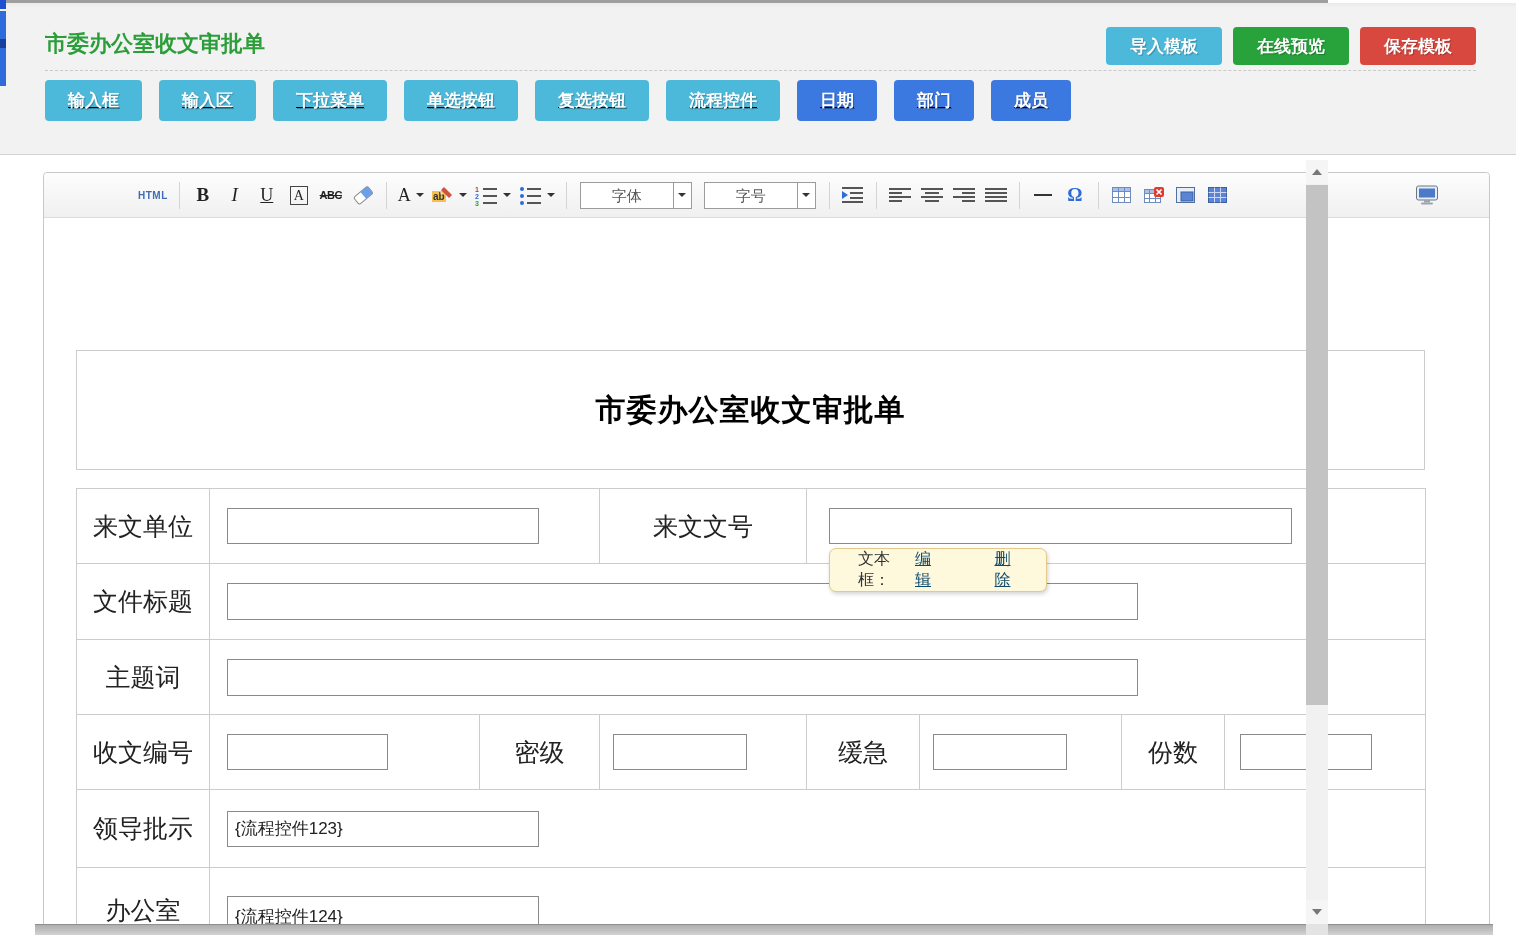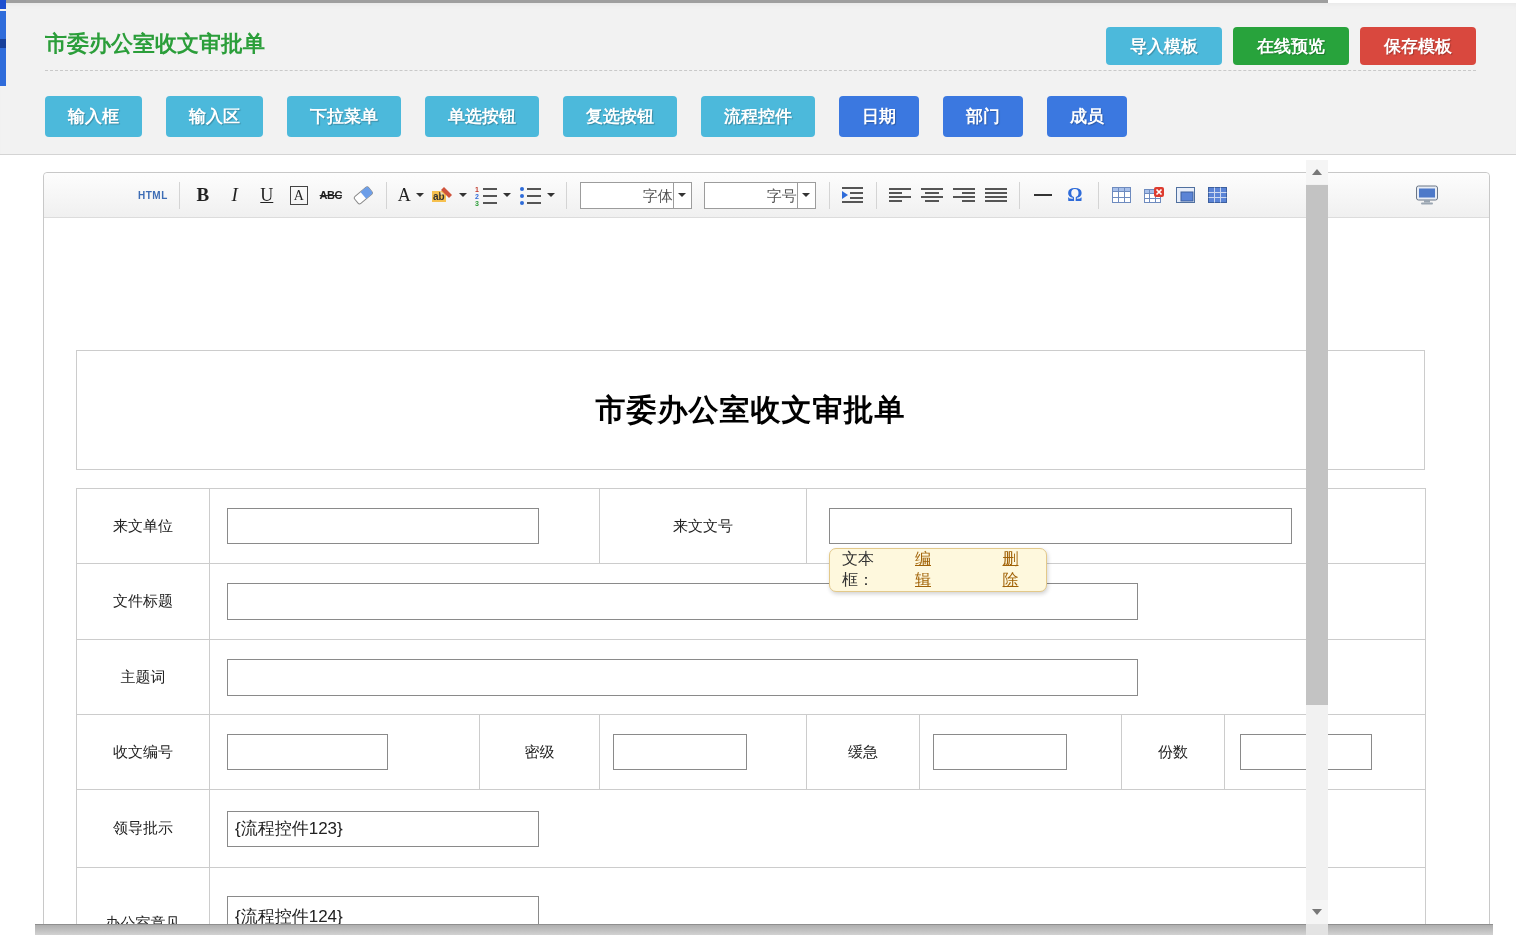--- a/index.html
+++ b/index.html
@@ -20,21 +20,21 @@
   .app-title { position:absolute; left:45px; top:26px; font-family:"Liberation Serif", serif;
     font-size:22px; font-weight:bold; color:#2b9e3a; }
   .hdr-actions { position:absolute; right:40px; top:24px; display:flex; gap:11px; }
   .btn { display:flex; align-items:center; justify-content:center; height:38px;
     border:none; border-radius:4px; color:#fff; font-weight:bold; font-size:17px;
     padding:0 24px; cursor:pointer; text-shadow:1px 1px 1px rgba(0,0,0,.25); white-space:nowrap; }
   .btn-lightblue { background:#4cb9db; }
   .btn-green { background:#28a33c; }
   .btn-red { background:#d9483e; }
   .dash-sep { position:absolute; left:45px; right:40px; top:67px; border-top:1px dashed #c9c9c9; }
-  .widget-row { position:absolute; left:45px; top:93px; display:flex; gap:24px; }
+  .widget-row { position:absolute; left:45px; top:77px; display:flex; gap:17px;text-decoration:underline; }
   .widget-row .btn { height:41px; padding:0 23px; }
   .btn-primary { background:#3b78e0; }
 
   
   .editor { position:absolute; left:43px; top:172px; width:1447px; height:763px;
     border:1px solid #c8c8c8; border-radius:4px 4px 0 0; background:#fff; }
   .toolbar { height:45px; background:linear-gradient(#fdfdfd,#f0f0f0);
     border-bottom:1px solid #dcdcdc; border-radius:4px 4px 0 0;
     display:flex; align-items:center; padding-left:90px; padding-right:46px; }
   .ti { display:flex; align-items:center; justify-content:center; height:30px;
@@ -45,54 +45,54 @@
   .i-i { font-family:"Liberation Serif",serif; font-style:italic; font-size:19px; }
   .i-u { font-family:"Liberation Serif",serif; font-size:18px; text-decoration:underline; }
   .i-abox { font-family:"Liberation Serif",serif; font-size:14px; border:1px solid #444;
     padding:0 3px; line-height:17px; }
   .i-abc { font-size:11px; font-weight:bold; text-decoration:line-through; letter-spacing:-.5px; }
   .i-fontA { font-family:"Liberation Serif",serif; font-size:18px; }
   .caret { width:0; height:0; border-left:4px solid transparent; border-right:4px solid transparent;
     border-top:4px solid #333; margin-left:5px; }
   .sel { width:112px; height:27px; border:1px solid #9c9c9c; background:#fff;
     display:flex; margin:0 6px; cursor:pointer; }
-  .sel-text { flex:1; text-align:right; line-height:25px; font-size:15px; color:#555; }
+  .sel-text { flex:1; text-align:center; line-height:25px; font-size:15px; color:#555; }
   .sel-btn { width:18px; border-left:1px solid #9c9c9c; display:flex;
     align-items:center; justify-content:center; background:#fff; }
   .sel-btn .caret { margin-left:0; }
   .i-hr { width:18px; height:2px; background:#333; }
   .i-omega { font-family:"Liberation Serif",serif; font-size:19px; font-weight:bold; color:#2e6bd9; }
   .spacer { flex:1; }
 
   
   .canvas { position:relative; width:1445px; height:716px; background:#fff; overflow:hidden; }
   .doc-title-box { position:absolute; left:32px; top:132px; width:1349px; height:120px;
     border:1px solid #ccc; display:flex; align-items:center; justify-content:center;
     font-size:30px; font-weight:bold; color:#000; letter-spacing:1px; }
   .doc-table { position:absolute; left:32px; top:270px; width:1349px;
     border-collapse:collapse; table-layout:fixed; }
   .doc-table td { border:1px solid #ccc; vertical-align:middle; }
-  .lbl { text-align:center; font-size:15px; color:#222; }
+  .lbl { text-align:center; font-size:25px; color:#222; }
   tr.r1 td { height:75px; } tr.r2 td { height:76px; } tr.r3 td { height:75px; }
   tr.r4 td { height:75px; } tr.r5 td { height:78px; } tr.r6 td { height:110px; }
   .inp { display:block; border:1px solid #8a8a8a; background:#fff; height:36px;
     font-size:17px; color:#222; padding:0 7px; font-family:inherit; }
   .ml17 { margin-left:17px; } .ml22 { margin-left:22px; } .ml13 { margin-left:13px; } .ml15 { margin-left:15px; }
   .w312 { width:312px; } .w463 { width:463px; } .w911 { width:911px; height:37px; }
   .w161 { width:161px; } .w134 { width:134px; } .w132 { width:132px; }
   .r6cell { vertical-align:top; } 
   .ta { width:312px; height:80px; margin-top:27px; resize:none; padding:8px 7px; font-size:17px; }
   .lbl-wrap { padding:0 18px; line-height:26px; }
 
   
   .tooltip { position:absolute; left:785px; top:330px; width:218px; height:44px;
     background:#fef8dd; border:1px solid #e3c98a; border-radius:7px;
     box-shadow:1px 2px 4px rgba(0,0,0,.18); display:flex; align-items:center;
-    padding:0 12px; font-family:Liberation Mono, monospace; font-size:16px; color:#333; z-index:5; }
-  .tooltip a { color:#a16207; text-decoration:underline; cursor:pointer; }
+    padding:0 28px; font-family:Liberation Mono, monospace; font-size:16px; color:#333; z-index:5; }
+  .tooltip a { color:#0c4a6e; text-decoration:underline; cursor:pointer; }
   .tt-edit { margin-left:10px; } .tt-del { margin-left:56px; }
 
   
   .bottom-bar { position:absolute; left:35px; top:924px; width:1458px; height:11px;
     background:linear-gradient(#aeaeae,#d2d2d2); border-top:1px solid #8f8f8f; }
   .vscroll { position:absolute; right:0; top:160px; width:22px; height:775px; background:#f1f1f1; }
   .sb-btn { position:absolute; left:0; width:22px; height:24px; background:#f5f5f5;
     display:flex; align-items:center; justify-content:center; cursor:pointer; }
   .sb-up { top:0; } .sb-down { bottom:11px; }
   .tri-up { width:0; height:0; border-left:5px solid transparent; border-right:5px solid transparent;

